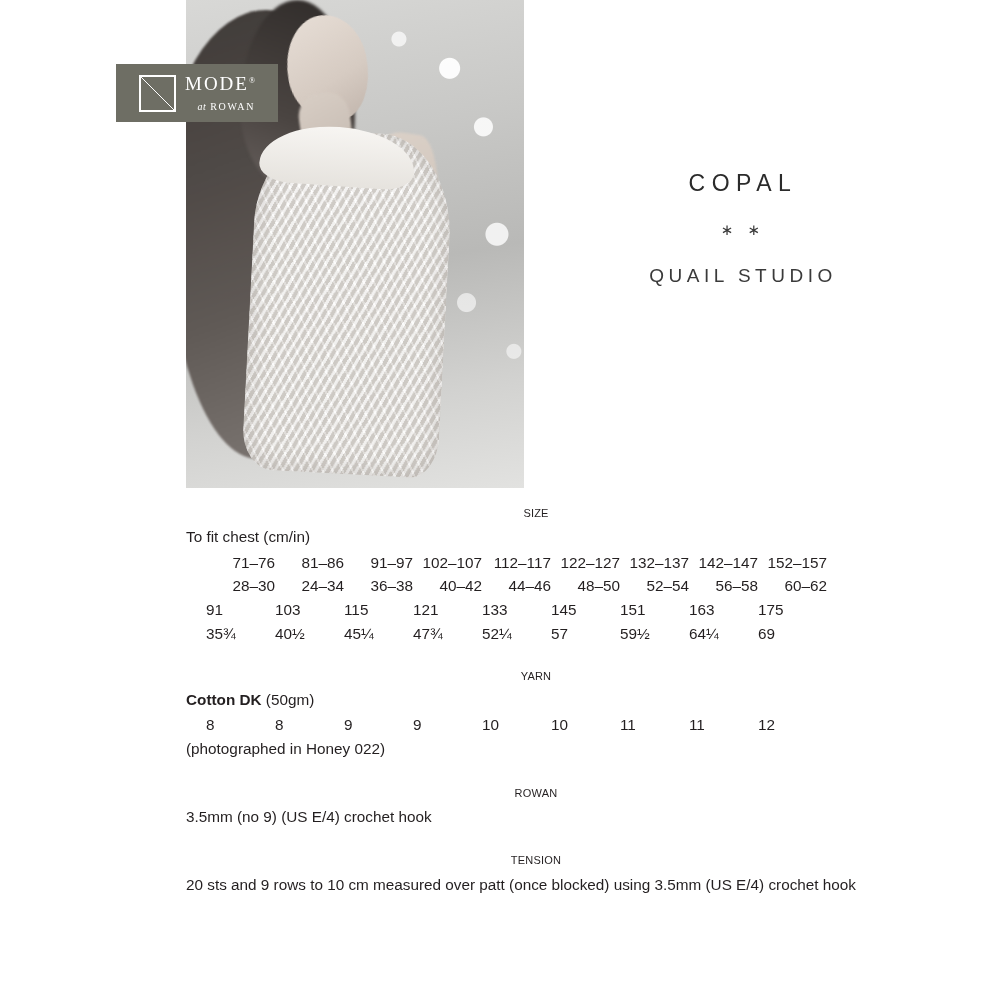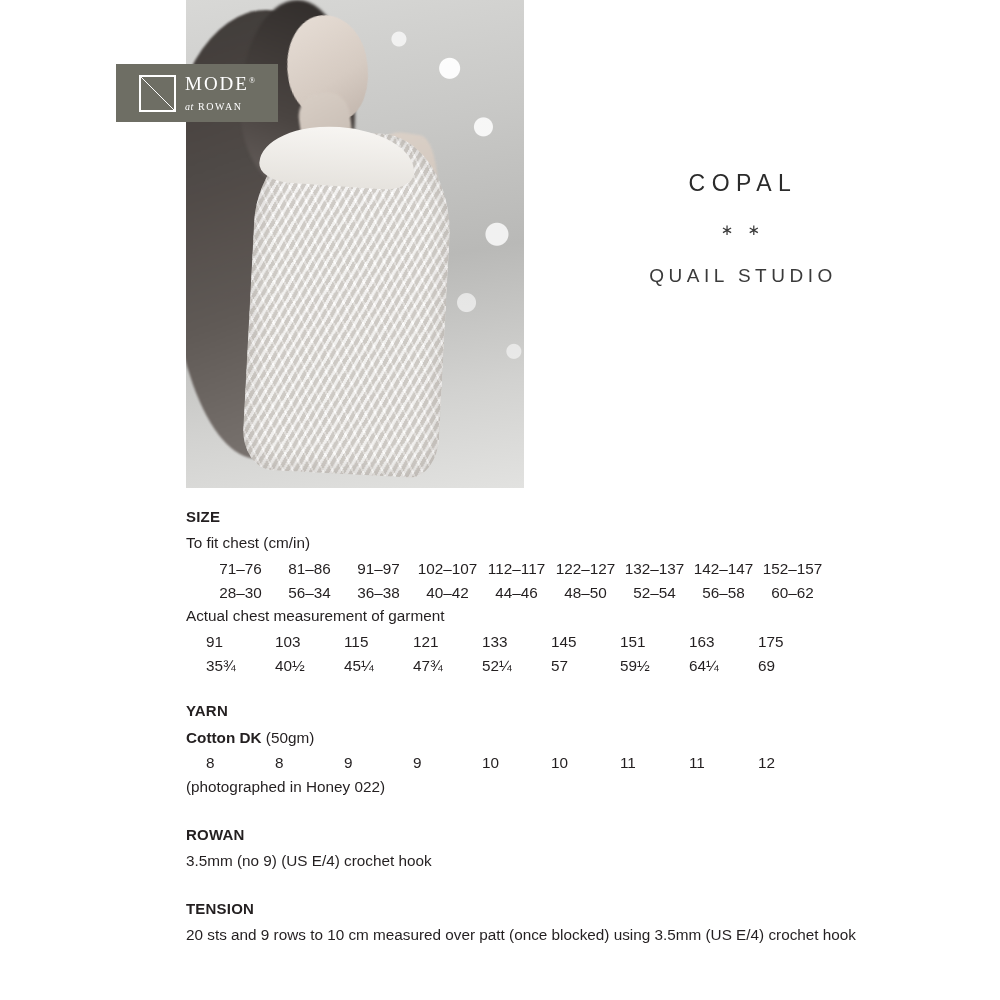--- a/index.html
+++ b/index.html
@@ -150,21 +150,21 @@
     position: relative;
     background: transparent;
   }
   .logo-mark:before {
     content: "";
     position: absolute;
     left: 0; top: 0;
     width: 100%; height: 100%;
     background: linear-gradient(to bottom left, transparent 49.3%, #ffffff 49.3%, #ffffff 51%, transparent 51%);
   }
-  .logo-text { color: #ffffff; line-height: 1; text-align: left; }
+  .logo-text { color: #ffffff; line-height: 1; text-align: right; }
   .logo-mode {
     font-family: "Liberation Serif", serif;
     font-size: 19px;
     letter-spacing: 2px;
     font-weight: 400;
   }
   .logo-mode sup { font-size: 8px; vertical-align: super; letter-spacing: 0; }
   .logo-sub {
     font-family: "Liberation Serif", serif;
     font-size: 10px;
@@ -205,34 +205,35 @@
   .content {
     position: absolute;
     left: 186px;
     top: 505px;
     width: 700px;
     font-size: 15.3px;
     color: #231f20;
     line-height: 1.55;
   }
   .sect-head {
-    font-weight: 700;
-    font-size: 15px;
+    font-weight: 400;
+    font-size: 11px;
     letter-spacing: .2px;
     margin-bottom: 3px;
+    text-align: center;
   }
   .sect-gap { height: 22px; }
   .line { margin: 0 0 2px 0; }
   .row {
     display: flex;
     margin: 0;
   }
   .row .cell {
     width: 69px;
-    text-align: center;
+    text-align: right;
     white-space: nowrap;
   }
   .row.sizes { padding-left: 20px; }
   .row.sizes .cell { width: 69px; }
   .row.nums { padding-left: 20px; }
   .row.nums .cell { width: 69px; text-align: left; }
   .yarn-name b { font-weight: 700; }
   .tension-text { max-width: 680px; }
 </style>
 </head>
@@ -273,30 +274,29 @@
     <span class="cell">91–97</span>
     <span class="cell">102–107</span>
     <span class="cell">112–117</span>
     <span class="cell">122–127</span>
     <span class="cell">132–137</span>
     <span class="cell">142–147</span>
     <span class="cell">152–157</span>
   </div>
   <div class="row sizes">
     <span class="cell">28–30</span>
-    <span class="cell">56–34</span>
+    <span class="cell">24–34</span>
     <span class="cell">36–38</span>
     <span class="cell">40–42</span>
     <span class="cell">44–46</span>
     <span class="cell">48–50</span>
     <span class="cell">52–54</span>
     <span class="cell">56–58</span>
     <span class="cell">60–62</span>
   </div>
-  <div class="line">Actual chest measurement of garment</div>
   <div class="row nums">
     <span class="cell">91</span>
     <span class="cell">103</span>
     <span class="cell">115</span>
     <span class="cell">121</span>
     <span class="cell">133</span>
     <span class="cell">145</span>
     <span class="cell">151</span>
     <span class="cell">163</span>
     <span class="cell">175</span>

